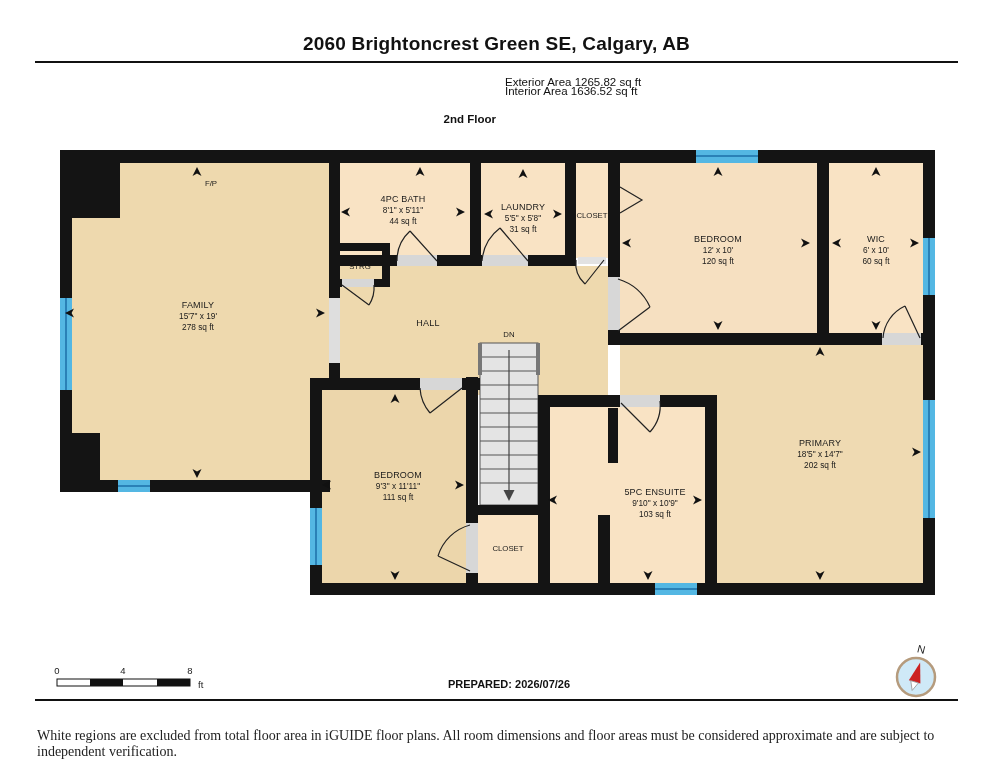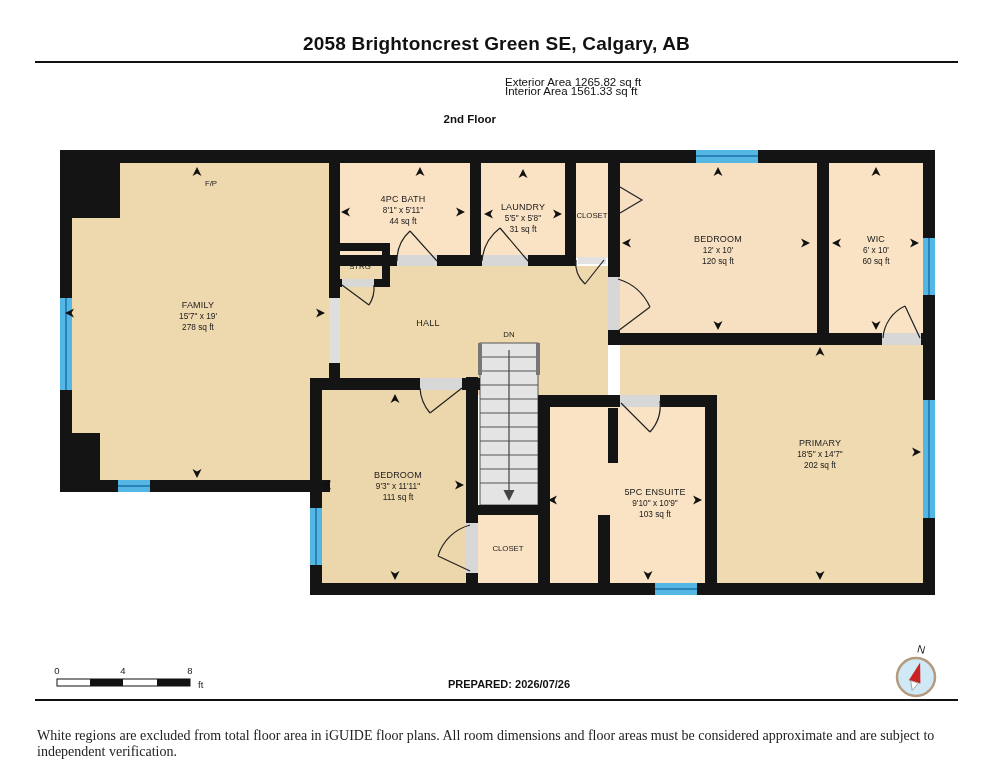--- a/index.html
+++ b/index.html
@@ -21,25 +21,25 @@
   .disclaimer{position:absolute;top:728px;left:37px;font-size:14px;color:#222;font-family:Liberation Serif, serif;}
   svg text{fill:#1a1a1a;}
   .rlbl{font-size:9px;letter-spacing:.2px;}
   .rdim{font-size:8.3px;}
   .rsm{font-size:7.8px;}
   .tick{font-size:9.5px;}
 </style>
 </head>
 <body>
 
-<div class="title">2058 Brightoncrest Green SE, Calgary, AB</div>
+<div class="title">2060 Brightoncrest Green SE, Calgary, AB</div>
 <div class="hdr-rule"></div>
 <div class="floor-label">2nd Floor</div>
 <div class="area-line1">Exterior Area 1265.82 sq ft</div>
-<div class="area-line2">Interior Area 1561.33 sq ft</div>
+<div class="area-line2">Interior Area 1636.52 sq ft</div>
 
 <svg width="993" height="768" viewBox="0 0 993 768" style="position:absolute;top:0;left:0;">
 
   <g>
     <path fill="#eed9ae" d="M120,163 L329,163 L329,480 L100,480 L100,433 L72,433 L72,218 L120,218 Z"></path>
     <rect fill="#f9e3c4" x="340" y="163" width="130" height="92"></rect>
     <rect fill="#f9e3c4" x="481" y="163" width="84" height="92"></rect>
     <rect fill="#f9e3c4" x="576" y="163" width="32" height="95"></rect>
     <rect fill="#f9e3c4" x="340" y="251" width="42" height="28"></rect>
     <rect fill="#eed9ae" x="340" y="266" width="268" height="129"></rect>

